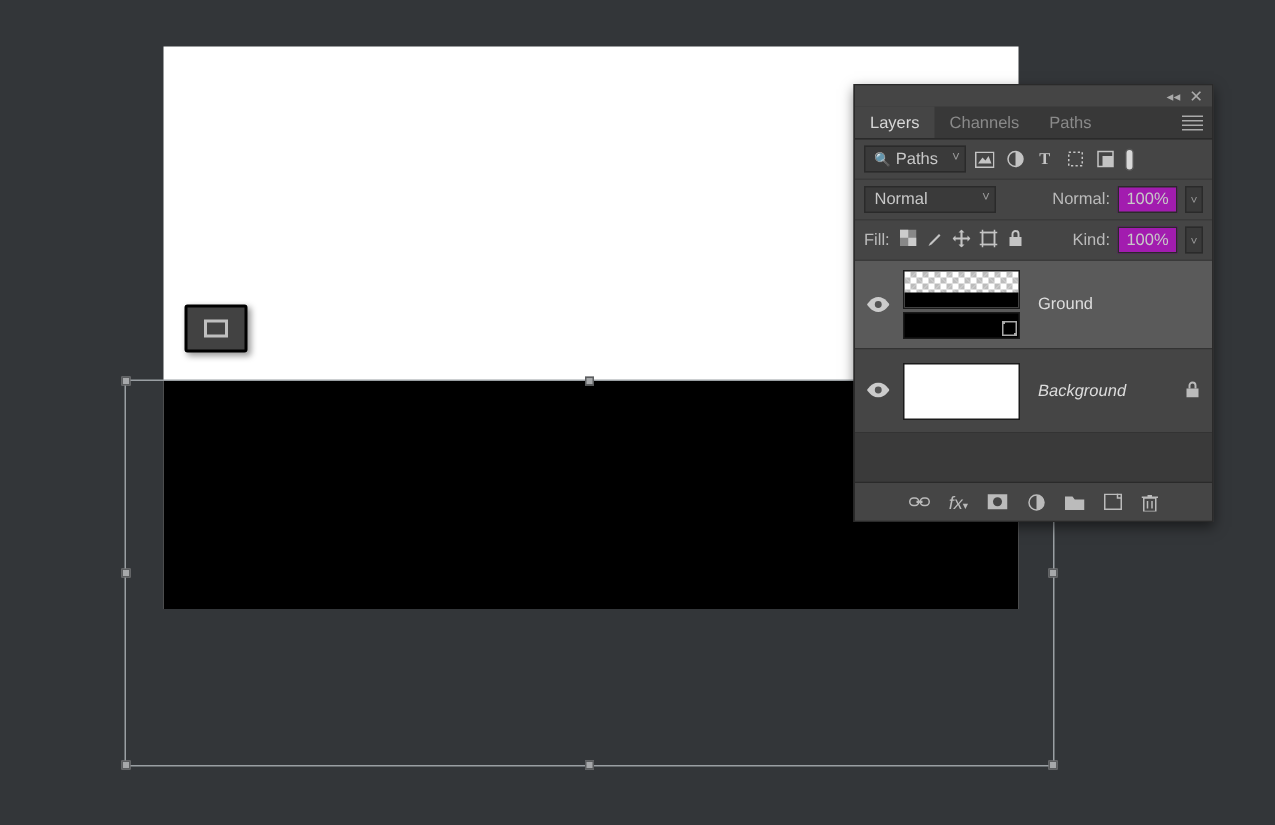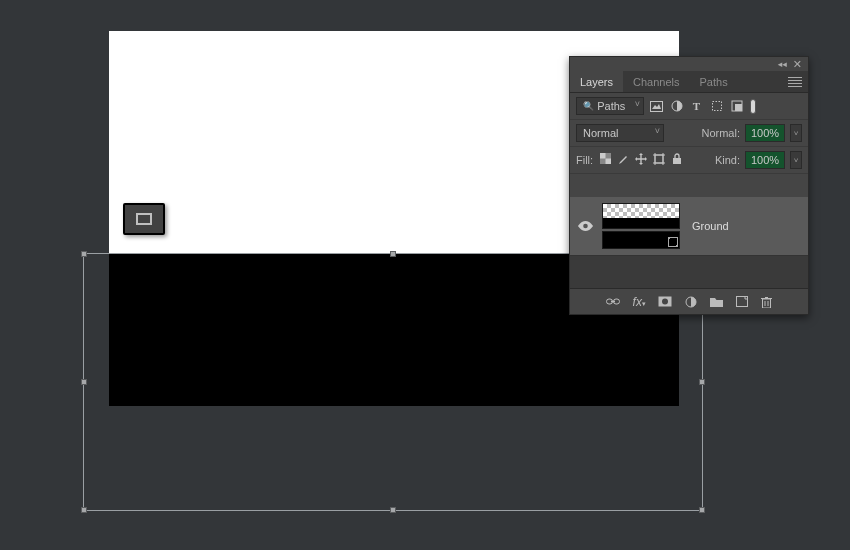--- a/index.html
+++ b/index.html
@@ -152,21 +152,21 @@
   }
   .pill {
     width: 6px; height: 15px; border-radius: 3px;
     background: #d8d8d8;
     border: 1px solid #555;
     margin-left: 1px;
   }
 
   .label { color: #bbb; }
   .pct-box {
-    background: #14532d;
+    background: #a21caf;
     border: 1px solid #2a2a2a;
     height: 18px; width: 40px;
     display: flex; align-items: center; justify-content: center;
     padding: 0 16px;
   }
   .caret {
     width: 12px; height: 18px;
     background: #3a3a3a;
     border: 1px solid #2a2a2a;
     display: flex; align-items: center; justify-content: center;
@@ -176,21 +176,20 @@
   .lock-icons { display: flex; gap: 4px; }
   .lock-icons .ic { width: 14px; text-align: center; color: #bbb; cursor:pointer; }
 
   
   .layers-list { background: #454545; }
   .layer {
     display: flex; align-items: center;
     min-height: 50px;
     border-bottom: 1px solid #333;
     padding: 6px 8px 6px 4px;
-    margin-top: 23px;
   }
   .layer.selected { background: #5a5a5a; }
   .eye {
     width: 22px; text-align: center;
     color: #ccc; font-size: 13px;
     cursor: pointer;
   }
   .thumb-col { display: flex; flex-direction: column; margin-left: 6px; }
   .thumb {
     width: 78px; height: 26px;
@@ -389,20 +388,38 @@
         </div>
         <div class="mask-row">
           <div class="mask-thumb">
             <div class="vector-badge"></div>
           </div>
         </div>
       </div>
       <div class="layer-name">Ground</div>
     </div>
 
+    <div class="layer" style="min-height:56px">
+      <div class="eye">
+        <svg width="15" height="10" viewBox="0 0 15 10">
+            <path d="M7.5 0 C3 0 0 5 0 5 S3 10 7.5 10 S15 5 15 5 S12 0 7.5 0 Z" fill="#ccc"></path>
+            <circle cx="7.5" cy="5" r="2.3" fill="#555"></circle>
+          </svg>
+      </div>
+      <div class="thumb-col">
+        <div class="thumb" style="height:38px"></div>
+      </div>
+      <div class="layer-name italic">Background</div>
+      <span class="lock">
+        <svg width="10" height="11" viewBox="0 0 10 11">
+            <rect x="1" y="5" width="8" height="6" fill="#bbb"></rect>
+            <path d="M3 5 L3 3 A2 2 0 0 1 7 3 L7 5" fill="none" stroke="#bbb" stroke-width="1.3"></path>
+          </svg>
+      </span>
+    </div>
 
     <div class="empty-space"></div>
   </div>
 
   <div class="panel-footer">
     <span class="fic">
       <svg width="14" height="9" viewBox="0 0 14 9">
           <rect x="0.5" y="2" width="6" height="5" rx="2.5" fill="none" stroke="#bbb"></rect>
           <rect x="7.5" y="2" width="6" height="5" rx="2.5" fill="none" stroke="#bbb"></rect>
           <line x1="5" y1="4.5" x2="9" y2="4.5" stroke="#bbb" stroke-width="1.5"></line>

